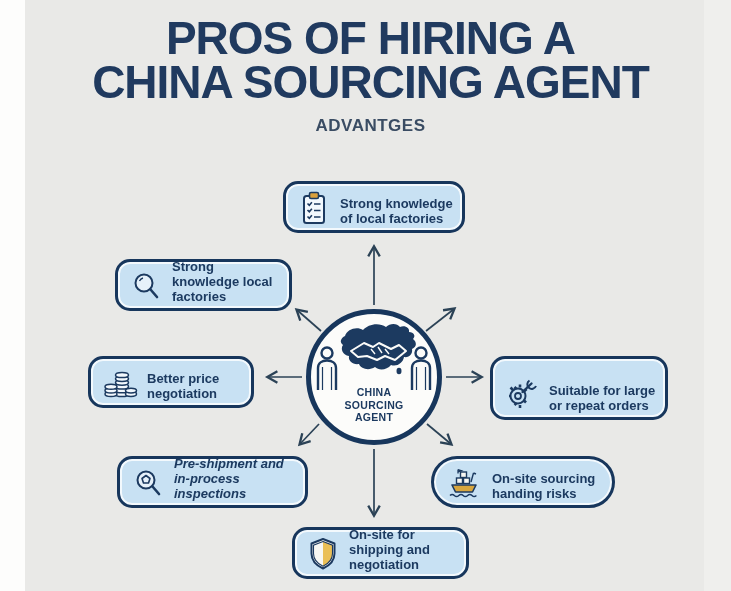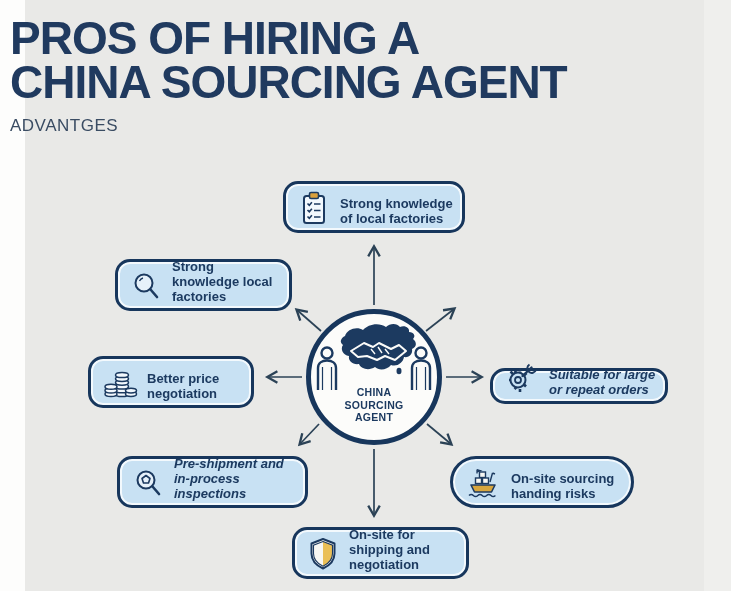--- a/index.html
+++ b/index.html
@@ -7,27 +7,27 @@
   body { font-family:"Liberation Sans", sans-serif; }
 
   .canvas {
     position:relative; width:731px; height:591px;
     background:#e9e9e7; overflow:hidden;
   }
   .strip-left  { position:absolute; left:0; top:0; width:25px; height:591px; background:#fdfdfc; }
   .strip-right { position:absolute; right:0; top:0; width:27px; height:591px; background:#efefed; }
 
   
-  .header { position:absolute; left:0; top:16px; width:731px; padding-left:10px; }
+  .header { position:absolute; left:0; top:16px; width:731px; text-align:center; padding-left:10px; }
   .title-line {
     display:block; font-size:46px; font-weight:800; line-height:44px;
     color:#203a5f; letter-spacing:-1px;
   }
   .subtitle {
-    margin-top:12px; font-size:17px; font-weight:400; color:#3a4c63; letter-spacing:.5px;
+    margin-top:12px; font-size:17px; font-weight:700; color:#3a4c63; letter-spacing:.5px;
   }
 
   
   .arrows { position:absolute; left:0; top:0; pointer-events:none; }
 
   
   .hub {
     position:absolute; left:306px; top:309px; width:136px; height:136px;
     background:#fcfcfa; border:5px solid #17365c; border-radius:50%;
   }
@@ -47,23 +47,23 @@
   }
   .node .label {
     font-size:13px; font-weight:700; line-height:15px; color:#1c3a60;
   }
   .node .icon { flex:0 0 auto; display:block; line-height:0; }
 
   .node-top         { left:283px; top:181px; width:182px; height:52px; }
   .node-upper-left  { left:115px; top:259px; width:177px; height:52px; }
   .node-upper-right { left:458px; top:259px; width:183px; height:54px; }
   .node-left        { left:88px;  top:356px; width:166px; height:52px; }
-  .node-right       { left:490px; top:368px; width:178px; height:36px;font-style:italic; }
+  .node-right       { left:490px; top:356px; width:178px; height:64px; }
   .node-lower-left  { left:117px; top:456px; width:191px; height:52px; }
-  .node-lower-right { left:450px; top:456px; width:184px; height:52px;border-radius:26px; }
+  .node-lower-right { left:431px; top:456px; width:184px; height:52px;border-radius:26px; }
   .node-bottom      { left:292px; top:527px; width:177px; height:52px; }
 
   .node-top .label         { max-width:130px; }
   .node-upper-left .label  { max-width:118px; }
   .node-upper-right .label { max-width:128px; }
   .node-left .label        { max-width:94px;  }
   .node-right .label       { max-width:120px; }
   .node-lower-left .label  { max-width:152px;font-style:italic; }
   .node-lower-right .label { max-width:116px; }
   .node-bottom .label      { max-width:132px; }

